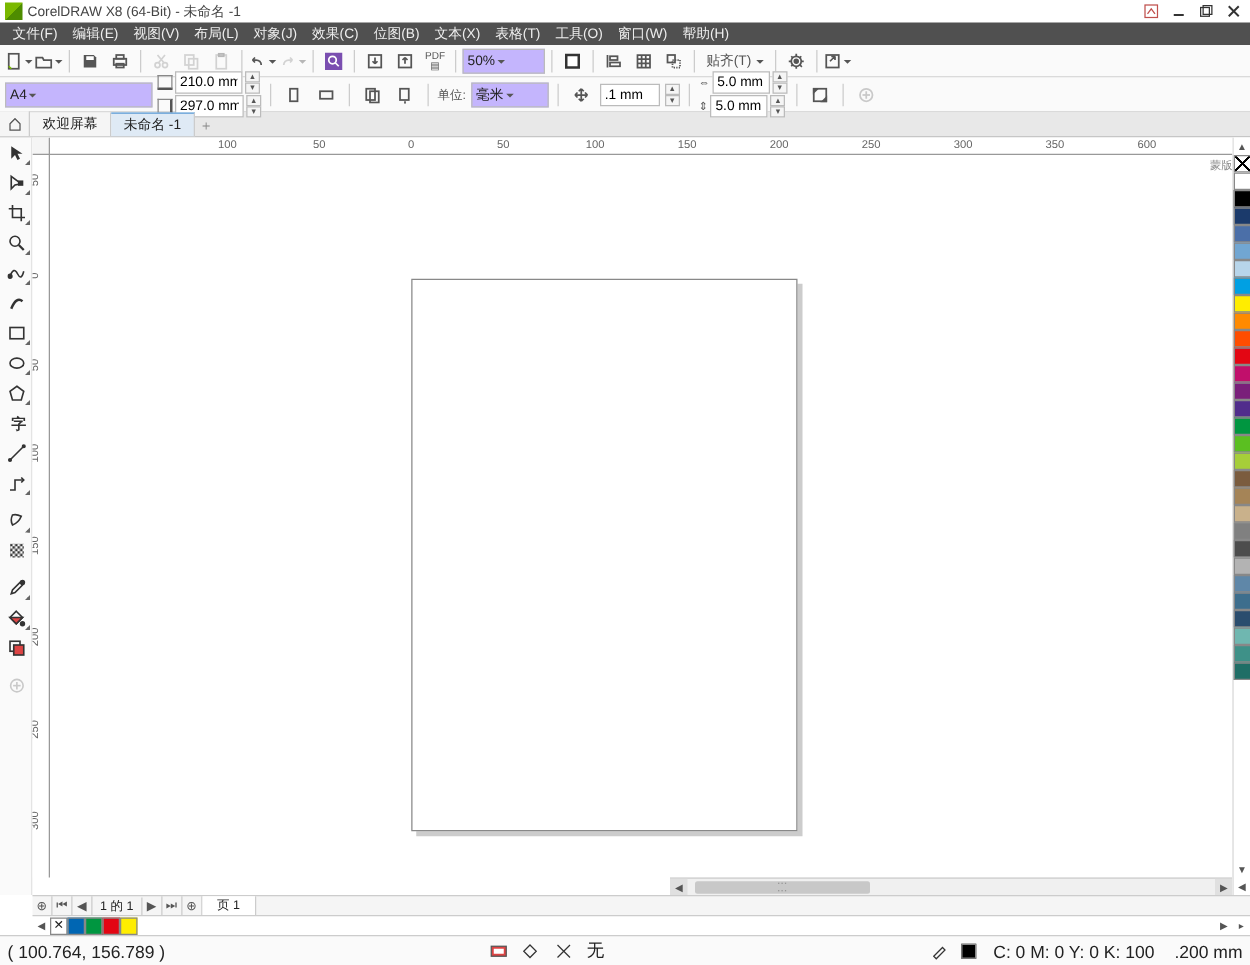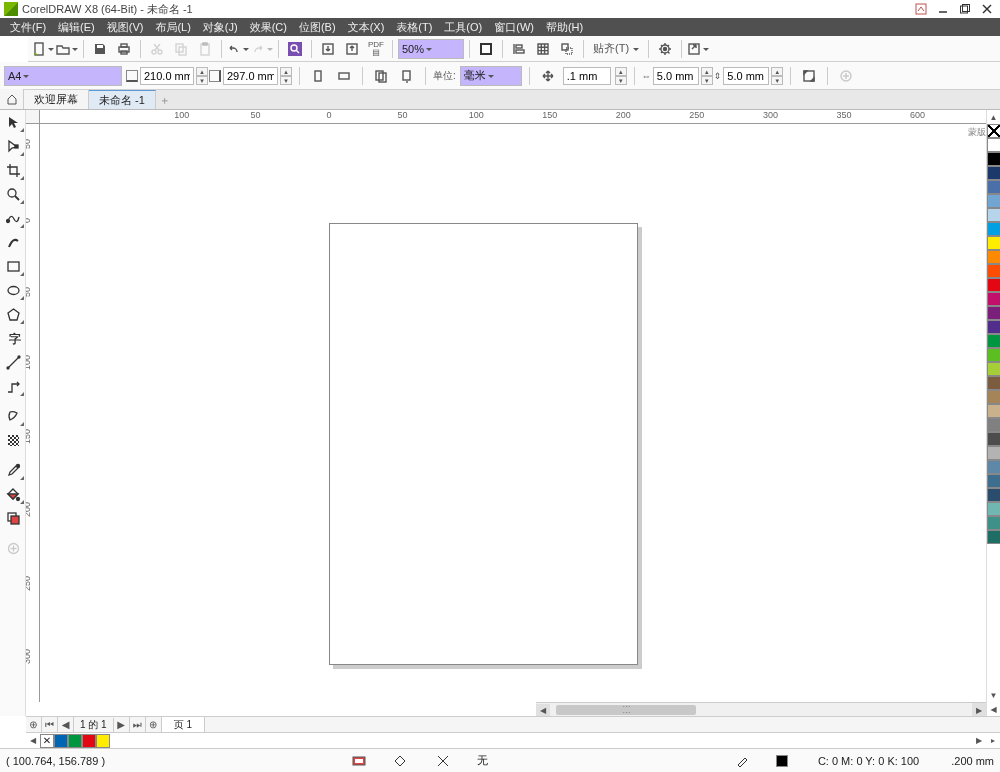--- a/index.html
+++ b/index.html
@@ -10,36 +10,36 @@
 .app-icon { width:14px; height:14px; background:linear-gradient(135deg,#7ab800 50%,#4e8c00 50%); margin-right:4px; }
 .title-text { flex:1; font-size:11px; color:#444; }
 .titlebtn { width:18px; height:16px; display:flex; align-items:center; justify-content:center; margin-left:4px; font-size:13px; color:#333; }
 .titlebtn svg { width:12px; height:12px; }
 
 
 .menubar { height:18px; background:#505050; display:flex; align-items:center; padding:0 4px; color:#eee; font-size:11px; }
 .menubar .mi { padding:0 6px; line-height:18px; }
 
 
-.toolbar { height:26px; border-bottom:1px solid #d0d0d0; background:#fafafa; display:flex; align-items:center; padding:0 4px; gap:2px;margin-left:28px; }
+.toolbar { height:26px; border-bottom:1px solid #d0d0d0; background:#fafafa; display:flex; align-items:center; padding:0 4px; gap:2px; }
 .tb-btn { width:22px; height:22px; display:flex; align-items:center; justify-content:center; border-radius:2px; color:#555; }
 .tb-btn.wd { width:auto; padding:0 4px; gap:2px; }
 .tb-btn svg { width:14px; height:14px; stroke:#555; fill:none; stroke-width:1.4; }
 .tb-btn.fill svg { fill:#555; stroke:none; }
 .tb-sep { width:1px; height:18px; background:#ccc; margin:0 3px; }
 .dd-arrow::after { content:""; border:3px solid transparent; border-top-color:#555; margin-left:2px; position:relative; top:2px; }
 .tb-select { height:20px; border:1px solid #bbb; background:#c4b5fd; font-size:11px; padding:0 3px; display:flex; align-items:center; }
 .tb-input { height:18px; border:1px solid #bbb; background:#fff; font-size:11px; padding:0 3px; text-align:left; }
 .spin { display:flex; flex-direction:column; }
 .spin div { width:12px; height:9px; border:1px solid #bbb; background:#f5f5f5; font-size:7px; line-height:7px; text-align:center; color:#555; }
 
 
 .propbar { height:28px; border-bottom:1px solid #d0d0d0; background:#fafafa; display:flex; align-items:center; padding:0 4px; gap:4px; }
 .propbar .label { font-size:10px; color:#555; }
-.dim-block { display:flex; flex-direction:row; gap:1px; }
+.dim-block { display:flex; flex-direction:column; gap:1px; }
 .dim-row { display:flex; align-items:center; gap:2px; }
 .dim-icon { width:12px; height:12px; border:1px solid #888; }
 
 
 .doctabs { height:20px; background:#e8e8e8; border-bottom:1px solid #bbb; display:flex; align-items:flex-end; }
 .home-tab { width:24px; height:20px; display:flex; align-items:center; justify-content:center; background:#f5f5f5; border-right:1px solid #ccc; }
 .dtab { padding:0 10px; height:19px; line-height:19px; font-size:11px; border-right:1px solid #ccc; background:#f5f5f5; }
 .dtab.active { background:#dfeaf5; border-top:1px solid #5b9bd5; }
 .dtab-add { width:18px; height:18px; display:flex; align-items:center; justify-content:center; color:#888; }
 
@@ -85,21 +85,21 @@
 .pagenav .pn-text { padding:0 6px; border-right:1px solid #ccc; }
 .pagenav .pn-tab { padding:0 12px; background:#fff; border-right:1px solid #ccc; height:16px; line-height:16px; }
 
 
 .minipal { position:absolute; left:26px; bottom:24px; right:0; height:16px; background:#fff; border-top:1px solid #ccc; display:flex; align-items:center; }
 .minipal .nav { width:14px; height:14px; display:flex; align-items:center; justify-content:center; font-size:8px; color:#555; }
 .minipal .sw { width:14px; height:14px; border:1px solid #888; }
 .minipal .sw.none::after { content:"✕"; font-size:10px; line-height:12px; display:block; text-align:center; }
 
 
-.statusbar { position:absolute; bottom:0; left:0; right:0; height:24px; background:#fafafa; border-top:1px solid #ccc; display:flex; align-items:center; font-size:11px; padding:0 6px; gap:26px; }
+.statusbar { position:absolute; bottom:0; left:0; right:0; height:24px; background:#fafafa; border-top:1px solid #ccc; display:flex; align-items:center; font-size:14px; padding:0 6px; gap:10px; }
 .statusbar .grow { flex:1; }
 .sb-icon { width:16px; height:16px; display:inline-flex; align-items:center; justify-content:center; }
 .sb-box { width:12px; height:12px; background:#000; border:1px solid #888; margin-right:4px; }
 </style>
 </head>
 <body>
 
 <div class="titlebar">
   <div class="app-icon"></div>
   <div class="title-text">CorelDRAW X8 (64-Bit) - 未命名 -1</div>

